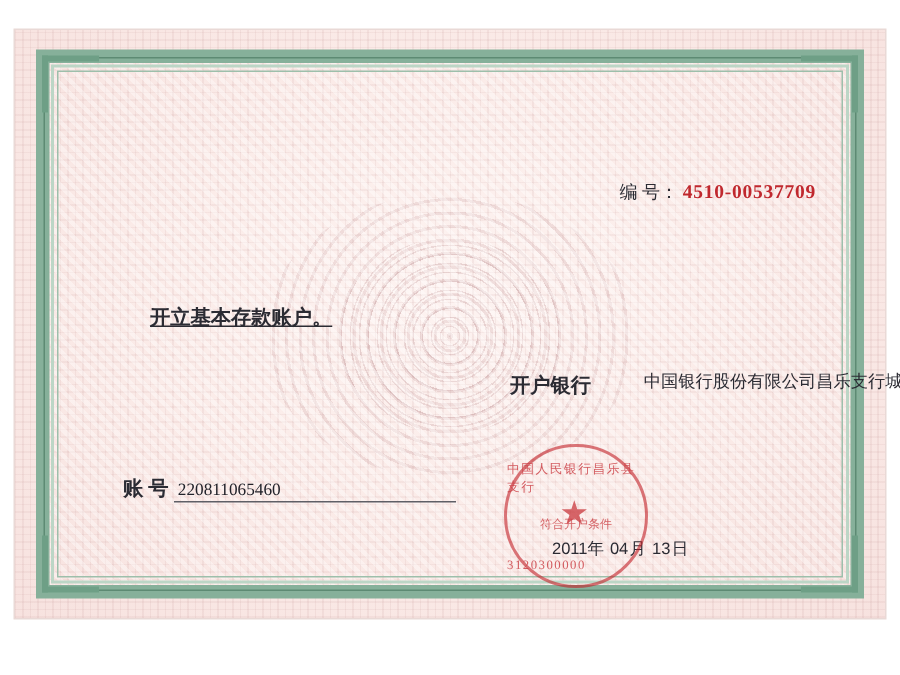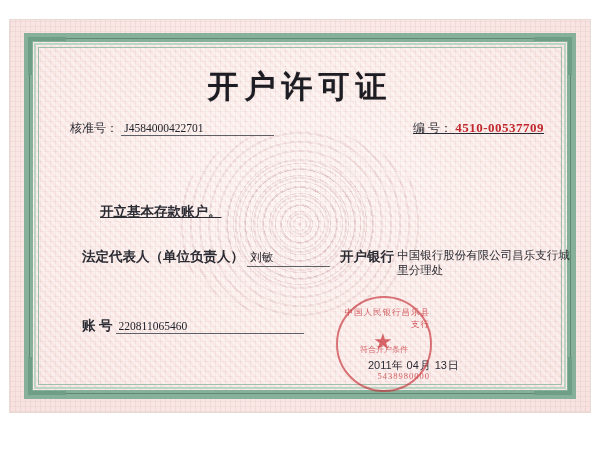--- a/index.html
+++ b/index.html
@@ -163,21 +163,21 @@
     text-align: left;
     padding-left: 3px;
     padding-bottom: 1px;
     font-family: "Liberation Serif", serif;
     font-size: 11.5px;
     color: #22222a;
   }
 
   
   #r-approval { left: 20px;  top: 62px; }
-  #r-number   { right: 6px;  top: 62px; text-decoration: underline; }
+  #r-number   { right: 6px;  top: 62px; }
 
   #r-body1    { left: 50px;  top: 108px; }
   #r-body2    { left: 50px;  top: 145px; text-decoration: underline; }
 
   #r-legal    { left: 32px;  top: 190px; }
   #r-bank     { left: 290px; top: 190px; }
 
   #r-account  { left: 32px;  top: 240px; margin-top: 19px; }
 
   #r-issuer   { left: 330px; top: 280px; }
@@ -192,20 +192,21 @@
   }
 
   .bank-lines {
     font-family: "Liberation Serif", serif;
     font-size: 11.5px;
     line-height: 15px;
     display: inline-block;
     vertical-align: top;
     text-align: left;
     width: 150px;
+    margin-left: 32px;
   }
 
   
   #seal {
     position: absolute;
     left: 286px;
     top: 238px;
     width: 92px;
     height: 92px;
     border-radius: 50%;
@@ -223,21 +224,21 @@
     margin-left: -11px;
     margin-top: -13px;
     color: rgba(196,36,43,.8);
     font-size: 22px;
     line-height: 22px;
   }
   #seal .star span { position: absolute; left: 0; top: 0; }
   #seal .seal-top, #seal .seal-bottom {
     position: absolute;
     width: 100%;
-    text-align: right;
+    text-align: left;
     font-family: "Liberation Serif", serif;
     font-size: 8.5px;
     letter-spacing: 1px;
     color: rgba(196,36,43,.85);
   }
   #seal .seal-top { top: 9px; }
   #seal .seal-bottom { bottom: 9px; }
   #seal .seal-mid {
     position: absolute;
     top: 46px;
@@ -262,47 +263,37 @@
 
     <div class="border-frame"></div>
     <div class="inner-rule"></div>
     <div class="corner tl"></div>
     <div class="corner tr"></div>
     <div class="corner bl"></div>
     <div class="corner br"></div>
 
     <div id="content">
 
-      <div class="title">开户许可证</div>
-
-      <div class="row" id="r-approval">
-        <span class="lbl">核准号：</span>
-        <span class="uline" style="width:150px">J4584000422701</span>
-      </div>
+
 
       <div class="row" id="r-number">
         <span class="lbl">编 号：</span>
         <span class="num-red">4510-</span><span class="num-red">00537709</span>
       </div>
 
 
       <div class="row" id="r-body2">
         <span class="lbl-b">开立基本存款账户。</span>
       </div>
 
-      <div class="row" id="r-legal">
-        <span class="lbl-b">法定代表人（单位负责人）</span>
-        <span class="uline" style="width:80px">刘敏</span>
-      </div>
 
       <div class="row" id="r-bank">
         <span class="lbl-b">开户银行</span>
         <span class="bank-lines">
           <span style="display:block">中国银行股份有限公司昌乐支行城</span>
-          <span style="display:block">里分理处</span>
         </span>
       </div>
 
       <div class="row" id="r-account">
         <span class="lbl-b">账  号</span>
         <span class="uline" style="width:185px">220811065460</span>
       </div>
 
 
       <div class="row date-line" id="r-date">
@@ -310,18 +301,18 @@
         <span class="v">04</span><span>月</span>
         <span class="v">13</span><span>日</span>
       </div>
 
       <div id="seal">
         <div class="seal-top">中国人民银行昌乐县支行</div>
         <div class="star">
             <span>★</span>
           </div>
         <div class="seal-mid">符合开户条件</div>
-        <div class="seal-bottom">5438980000</div>
+        <div class="seal-bottom">3120300000</div>
       </div>
 
     </div>
   </div>
 </div>
 
 </body></html>

